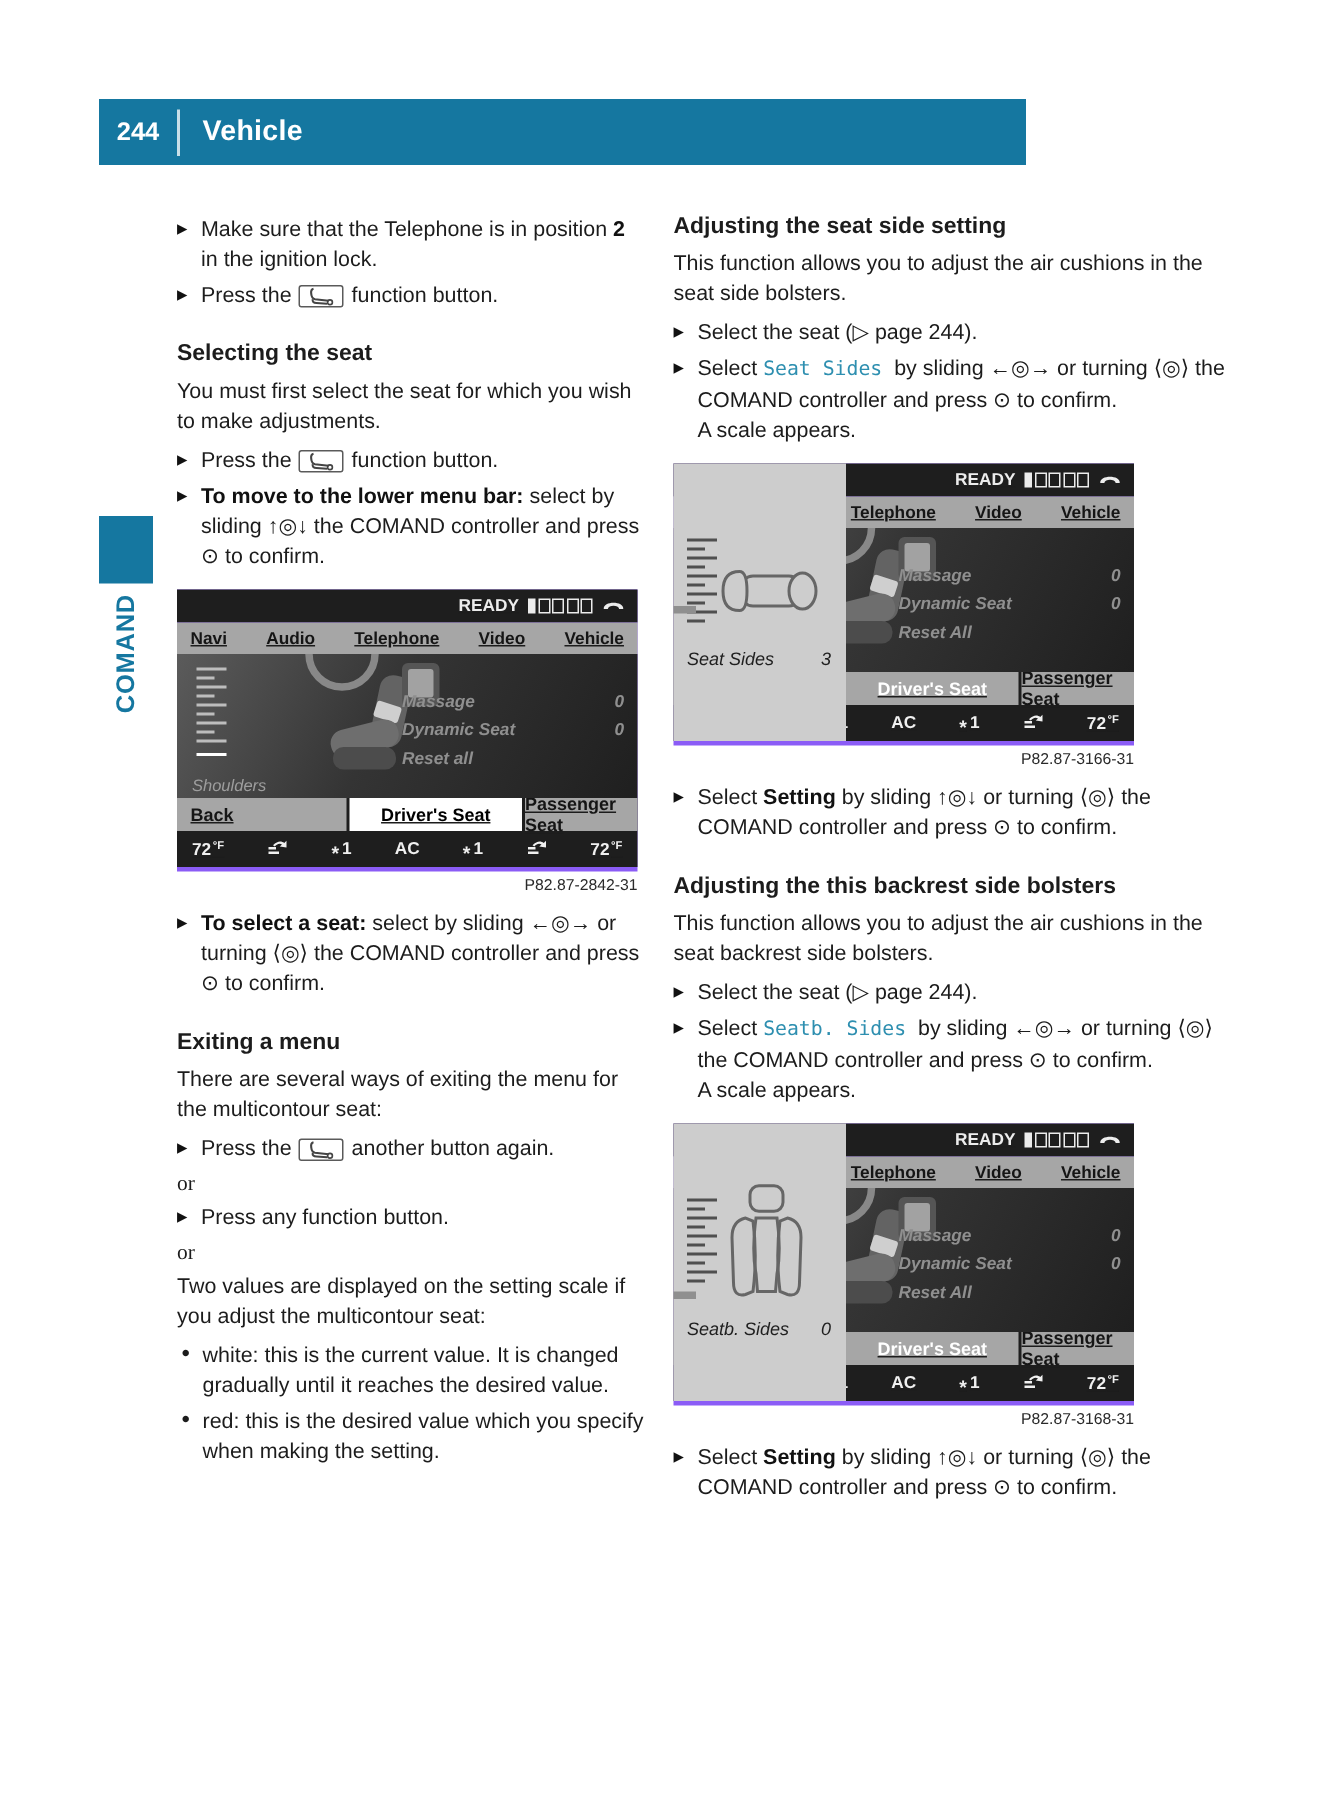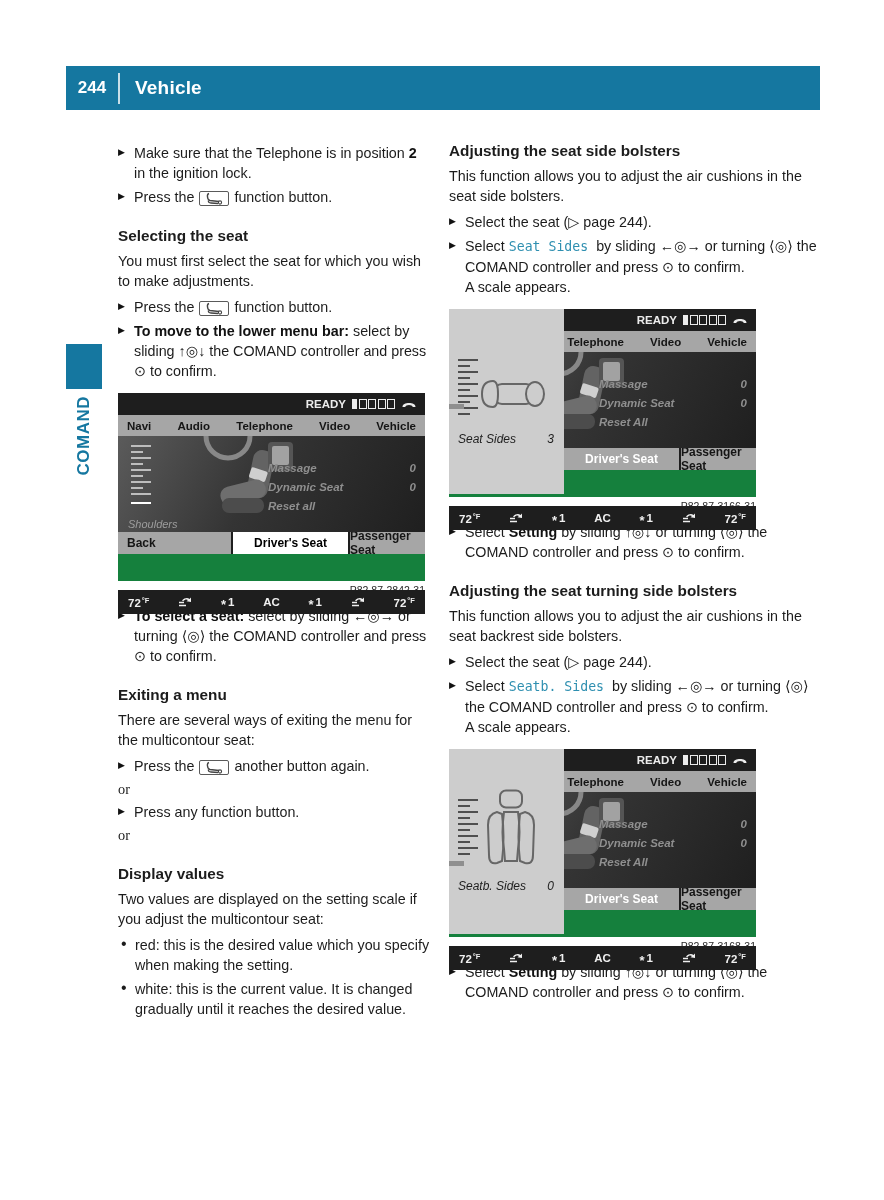--- a/index.html
+++ b/index.html
@@ -1,21 +1,21 @@
 <!DOCTYPE html>
 <html><head>
 <meta charset="utf-8">
 <style>
   html,body{margin:0;padding:0;}
   body{
     width:884px;height:1200px;position:relative;background:#ffffff;
     font-family:"Liberation Sans",sans-serif;color:#1c1c1c;overflow:hidden;
   }
   
-  .header{position:absolute;left:66px;top:66px;width:754px;height:44px;background:#1577a0;
+  .header{position:absolute;left:66px;top:66px;width:618px;height:44px;background:#1577a0;
     color:#fff;display:flex;align-items:center;}
   .pagenum{width:52px;text-align:center;font-weight:bold;font-size:17px;}
   .hdr-sep{width:2px;height:31px;background:#e8f1f5;opacity:.85;}
   .hdr-title{margin-left:15px;font-weight:bold;font-size:19px;letter-spacing:.2px;}
   .accent-block{position:absolute;left:66px;top:344px;width:36px;height:45px;background:#1577a0;}
   .sidebar-label{position:absolute;left:66px;top:396px;width:36px;height:120px;
     display:flex;align-items:flex-start;justify-content:center;}
   .sidebar-label span{writing-mode:vertical-rl;transform:rotate(180deg);color:#1577a0;
     font-weight:bold;font-size:17px;letter-spacing:.5px;}
   
@@ -35,21 +35,21 @@
   .dot::before{content:"•";}
   .dcontent{flex:1;font-size:14.3px;line-height:20px;}
   .fnbox{display:inline-block;border:1.4px solid #5a5a5a;border-radius:2px;padding:0 3px;
     margin:0 5px;vertical-align:-3px;line-height:0;background:#fff;}
   .code{font-family:"DejaVu Sans Mono","Liberation Mono",monospace;color:#2e8fb0;
     font-size:13.2px;margin:0 4px;}
   .sub{display:block;}
   b{color:#111;}
   
   .figure{margin:12px 0 10px 0;width:307px;}
-  .screen{width:307px;height:188px;position:relative;background:#15803d;}
+  .screen{width:307px;height:188px;position:relative;background:#8b5cf6;text-decoration:underline;}
   .sbar{height:22px;background:#1e1e1e;color:#ececec;display:flex;justify-content:flex-end;
     align-items:center;gap:6px;padding:0 8px;font-size:11.5px;font-weight:bold;}
   .blocks{display:flex;gap:1.5px;align-items:center;}
   .blk{width:5px;height:10px;background:#ececec;display:inline-block;}
   .blk.o{width:6px;height:8px;background:transparent;border:1.3px solid #ececec;}
   .mbar{height:21px;background:#a6a6a6;color:#151515;display:flex;align-items:center;
     justify-content:space-between;padding:0 9px;font-size:11.5px;font-weight:bold;}
   .main{height:96px;position:relative;overflow:hidden;
     background:linear-gradient(118deg,#5b5b5b 0%,#343434 45%,#1f1f1f 100%);}
   .ruler{position:absolute;left:13px;top:9px;display:flex;flex-direction:column;gap:4px;}
@@ -63,21 +63,21 @@
   .vrow{display:flex;justify-content:space-between;margin-bottom:7px;}
   .seatpic{position:absolute;left:58px;top:0;}
   .lmenu{height:22px;display:flex;background:#1e1e1e;gap:2px;font-size:12px;font-weight:bold;}
   .cell{background:#a6a6a6;color:#151515;display:flex;align-items:center;justify-content:center;}
   .cell.back{flex:0 0 104px;justify-content:flex-start;padding-left:9px;}
   .cell.driver{flex:0 0 115px;}
   .cell.pass{flex:1;}
   .cell.sel{background:#ffffff;color:#000;}
   .cell.hltxt{color:#ffffff;}
   .cbar{height:24px;background:#1e1e1e;color:#f0f0f0;display:flex;align-items:center;
-    justify-content:space-between;padding:0 10px;font-size:11.5px;font-weight:bold;margin-top:36px;}
+    justify-content:space-between;padding:0 10px;font-size:11.5px;font-weight:bold;}
   .deg{font-size:7.5px;vertical-align:4px;margin-left:1px;}
   .fan{display:flex;align-items:center;gap:2px;}
   .fanstar{font-style:normal;font-size:13px;line-height:0;}
   .fanstar::before{content:"*";position:relative;top:3px;}
   .caption{width:307px;text-align:right;font-size:10.5px;color:#2a2a2a;margin-top:3px;}
   
   .panel{position:absolute;left:0;top:0;width:115px;height:185px;background:#cdcdcd;z-index:5;}
   .panel .ruler{left:9px;top:50px;gap:4px;}
   .panel .tick{background:#4f4f4f;}
   .pmarker{position:absolute;left:0;width:15px;height:5px;background:#8f8f8f;}
@@ -242,36 +242,35 @@
               <circle cx="17" cy="10.5" r="1.6" fill="none" stroke="#444" stroke-width="1.1"></circle>
             </svg></span><span>another button again.</span></span>
     </div>
     <div class="orline">or</div>
     <div class="bullet">
       <span class="tri"></span>
       <span class="bcontent">Press any function button.</span>
     </div>
     <div class="orline">or</div>
 
-    <div class="head">Display values</div>
     <p>Two values are displayed on the setting scale if you adjust the multicontour seat:</p>
 
+    <div class="dotitem">
+      <span class="dot"></span>
+      <span class="dcontent">white: this is the current value. It is changed gradually until it reaches the desired value.</span>
+    </div>
     <div class="dotitem">
       <span class="dot"></span>
       <span class="dcontent">red: this is the desired value which you specify when making the setting.</span>
     </div>
-    <div class="dotitem">
-      <span class="dot"></span>
-      <span class="dcontent">white: this is the current value. It is changed gradually until it reaches the desired value.</span>
-    </div>
   </div>
 
   <div class="col-r">
 
-    <div class="head first">Adjusting the seat side bolsters</div>
+    <div class="head first">Adjusting the seat side setting</div>
     <p>This function allows you to adjust the air cushions in the seat side bolsters.</p>
 
     <div class="bullet">
       <span class="tri"></span>
       <span class="bcontent">Select the seat (▷ page 244).</span>
     </div>
     <div class="bullet">
       <span class="tri"></span>
       <span class="bcontent"><span>Select</span><span class="code">Seat Sides</span><span> by sliding ←◎→ or turning ⟨◎⟩ the COMAND controller and press ⊙ to confirm.</span>
       <span class="sub">A scale appears.</span></span>
@@ -380,21 +379,21 @@
         </div>
       </div>
       <div class="caption">P82.87-3166-31</div>
     </div>
 
     <div class="bullet">
       <span class="tri"></span>
       <span class="bcontent"><span>Select </span><b>Setting</b><span> by sliding ↑◎↓ or turning ⟨◎⟩ the COMAND controller and press ⊙ to confirm.</span></span>
     </div>
 
-    <div class="head">Adjusting the seat turning side bolsters</div>
+    <div class="head">Adjusting the this backrest side bolsters</div>
     <p>This function allows you to adjust the air cushions in the seat backrest side bolsters.</p>
 
     <div class="bullet">
       <span class="tri"></span>
       <span class="bcontent">Select the seat (▷ page 244).</span>
     </div>
     <div class="bullet">
       <span class="tri"></span>
       <span class="bcontent"><span>Select</span><span class="code">Seatb. Sides</span><span> by sliding ←◎→ or turning ⟨◎⟩ the COMAND controller and press ⊙ to confirm.</span>
       <span class="sub">A scale appears.</span></span>

